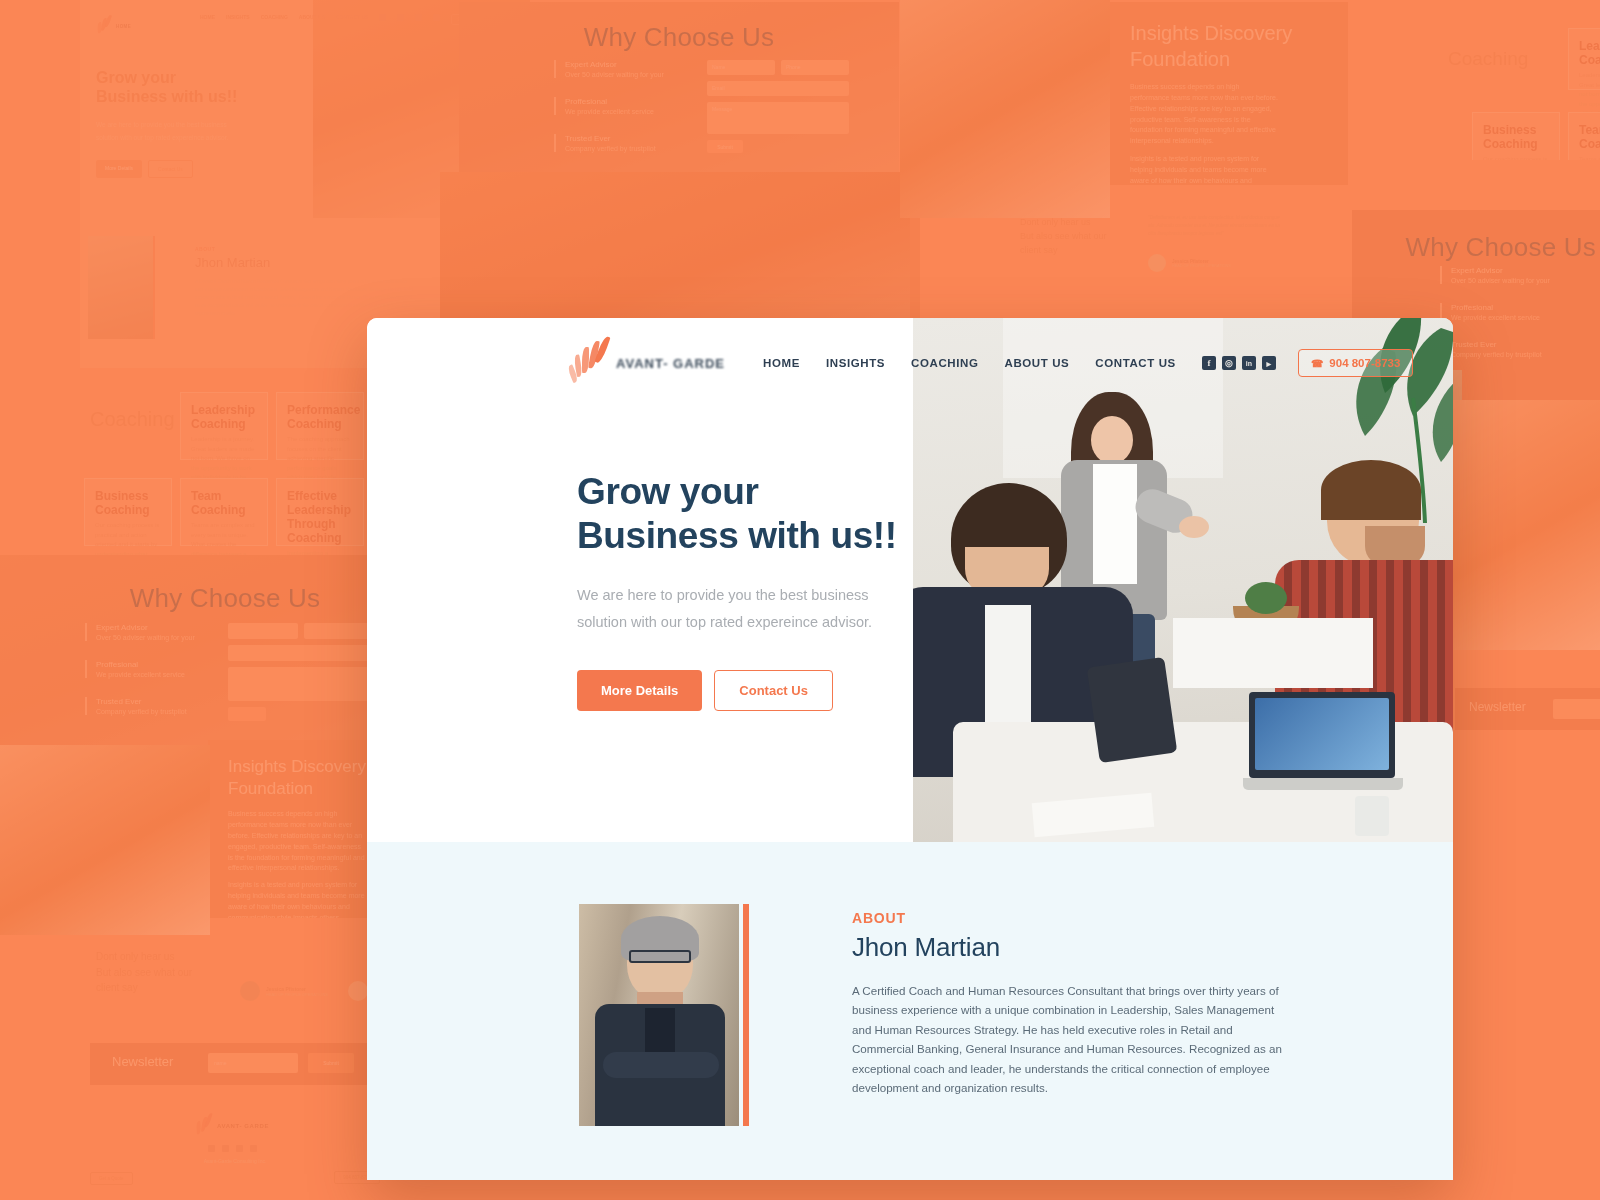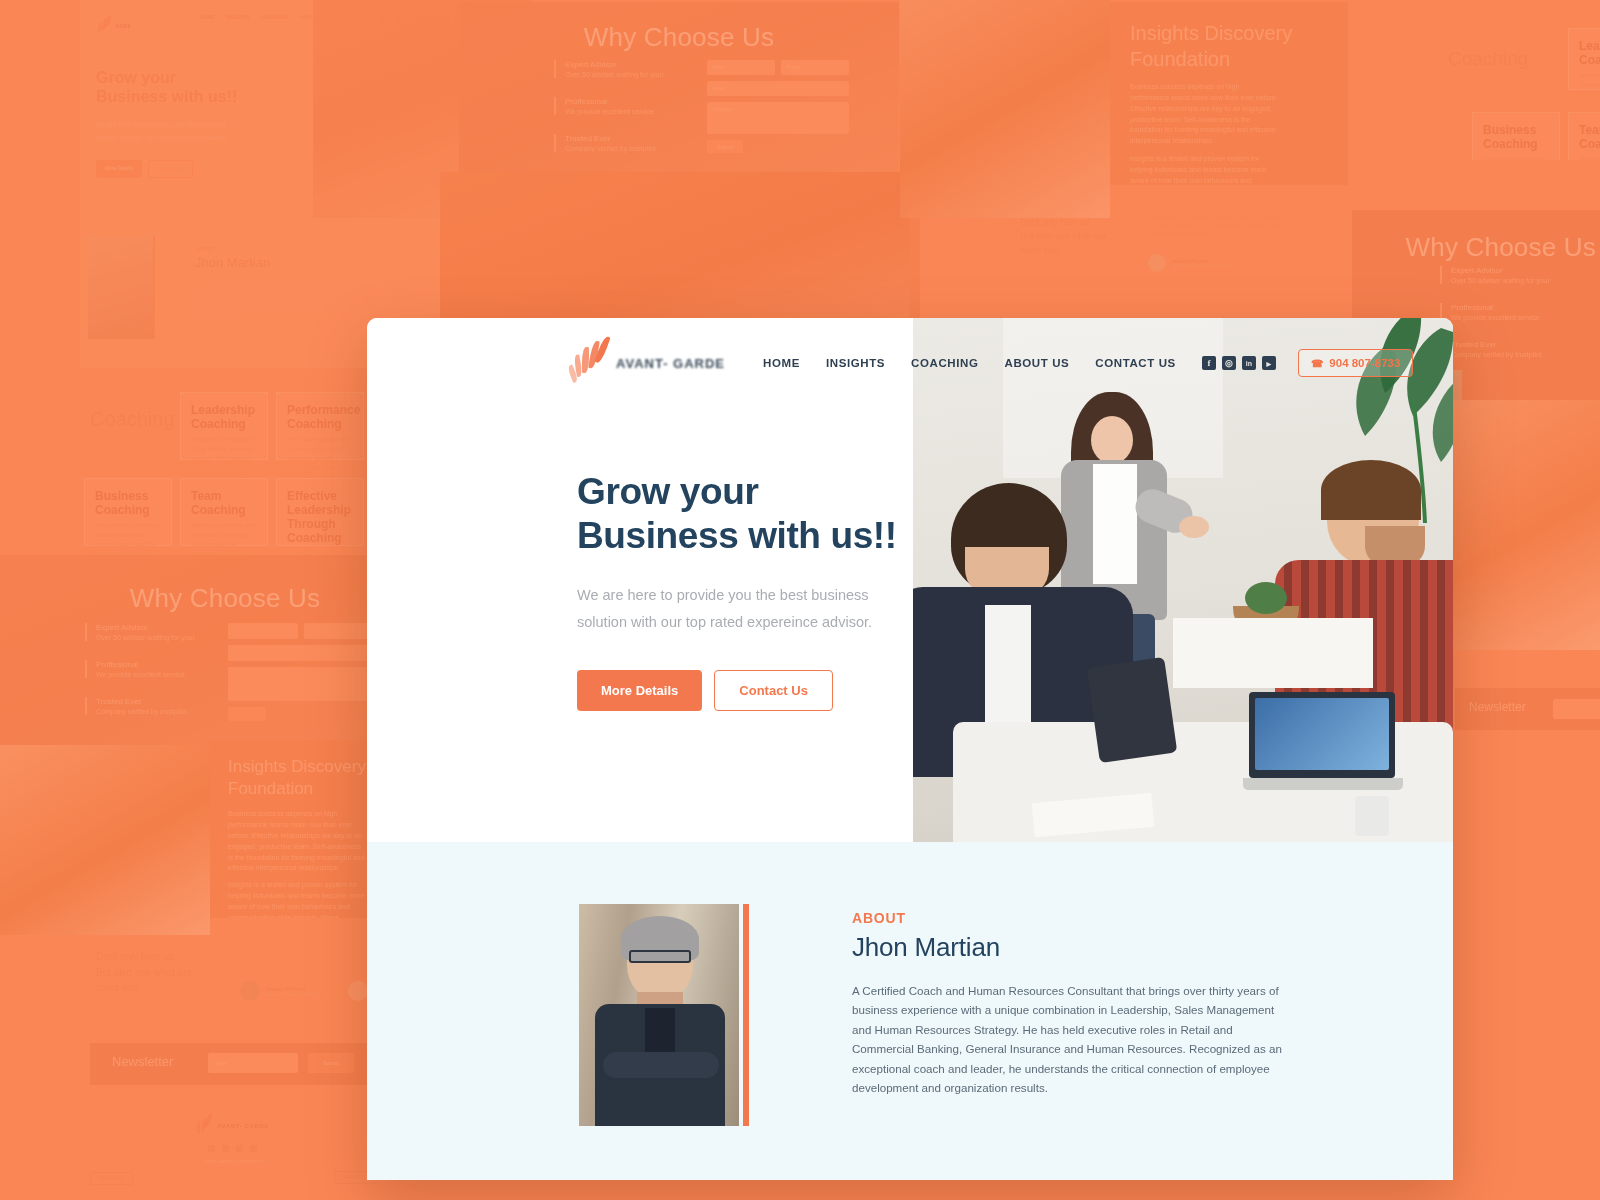--- a/index.html
+++ b/index.html
@@ -37,21 +37,21 @@
     position: absolute; inset: 0;
     background: rgba(250, 130, 80, 0.62);
     pointer-events: none;
   }
   .veil-soft {
     position: absolute; inset: 0;
     background: rgba(251, 141, 92, 0.45);
     pointer-events: none;
   }
 
-  .t-h1 { font-size: 26px; font-weight: 400; color: #ffffff; letter-spacing: .2px; }
+  .t-h1 { font-size: 26px; font-weight: 400; color: #0f172a; letter-spacing: .2px; }
   .t-h2 { font-size: 20px; font-weight: 400; color: #ffd7c0; }
   .t-h3 { font-size: 12px; font-weight: 600; color: #e0663c; }
   .t-sm { font-size: 7px; line-height: 1.55; color: #ffc3a3; }
   .t-xs { font-size: 6px; line-height: 1.6; color: #f08a5b; }
 
   .wcu-item { margin-bottom: 19px; padding-left: 9px; border-left: 2px solid #fbb18f; }
   .wcu-item .ttl { font-size: 8px; color: #ffd2b9; margin-bottom: 2px; }
   .wcu-item .sub { font-size: 7px; color: #ffc0a0; }
   .field { background: #fba078; border-radius: 2px; margin-bottom: 6px; }
   .btn-ghost { background: #fb9163; border-radius: 2px; }

